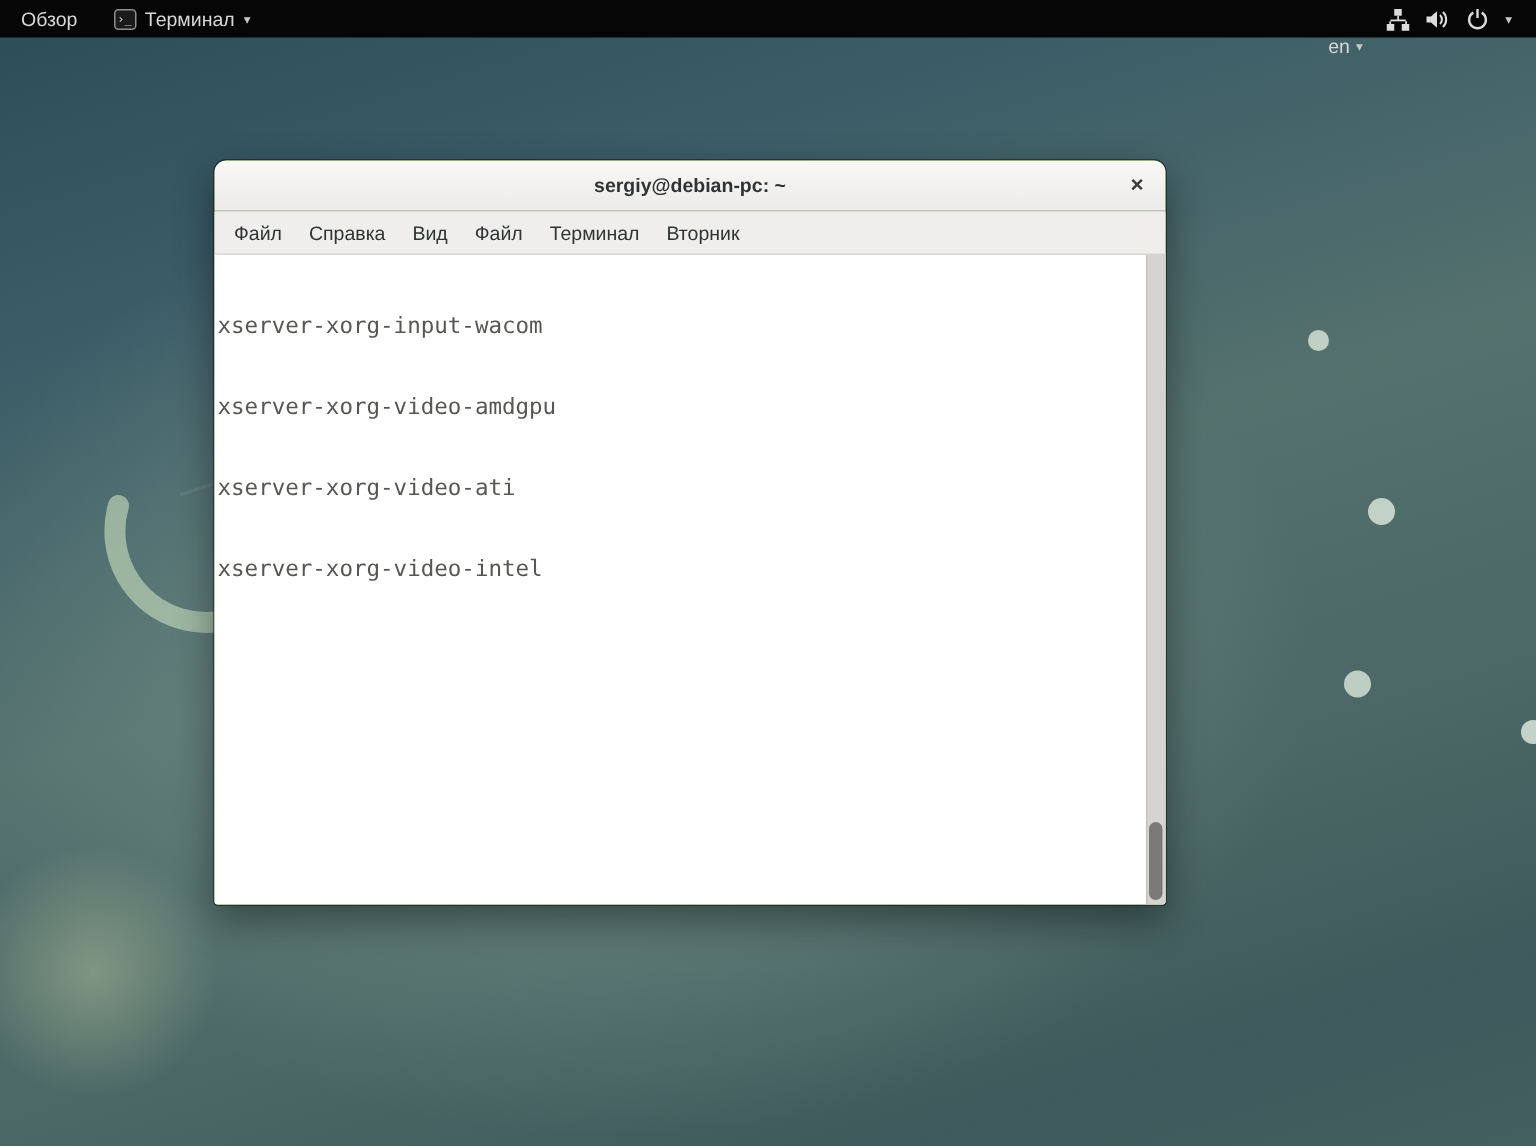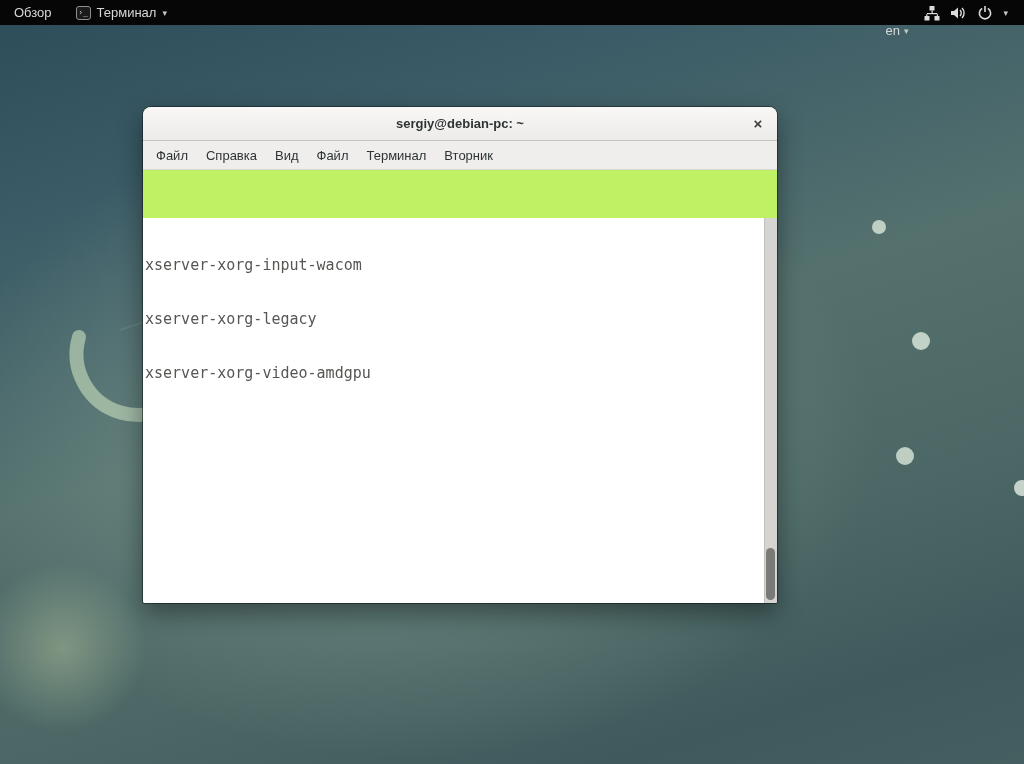--- a/index.html
+++ b/index.html
@@ -65,21 +65,20 @@
     height:29px; flex:0 0 29px;
     background:#f0eeec;
     border-bottom:1px solid #d8d5d1;
     display:flex; align-items:center;
     padding-left:4px; font-size:13px; color:#2e3436;
   }
   .menu-item { padding:4px 9px; border-radius:3px; }
   .term-body {
     flex:1 1 auto; position:relative; background:#ffffff; overflow:hidden;
     border-radius:0 0 2px 2px;
-    margin-top:48px;
   }
   .term-text {
     position:absolute; top:2px; left:2px; right:15px; bottom:0;
     font-family:"DejaVu Sans Mono", monospace;
     font-size:15px; line-height:18px; color:#555753;
     white-space:pre;
   }
   .term-line { height:18px; }
   
   .scrollbar-track {
@@ -155,22 +154,23 @@
     <span class="menu-item">Файл</span>
     <span class="menu-item">Справка</span>
     <span class="menu-item">Вид</span>
     <span class="menu-item">Файл</span>
     <span class="menu-item">Терминал</span>
     <span class="menu-item">Вторник</span>
   </div>
   <div class="term-body">
     <div class="term-text">
       <div class="term-line">xserver-xorg-input-wacom</div>
-      <div class="term-line">xserver-xorg-legacy</div>
       <div class="term-line">xserver-xorg-video-amdgpu</div>
+      <div class="term-line">xserver-xorg-video-ati</div>
+      <div class="term-line">xserver-xorg-video-intel</div>
       
       
       
       
       
       
       
       
       
       

